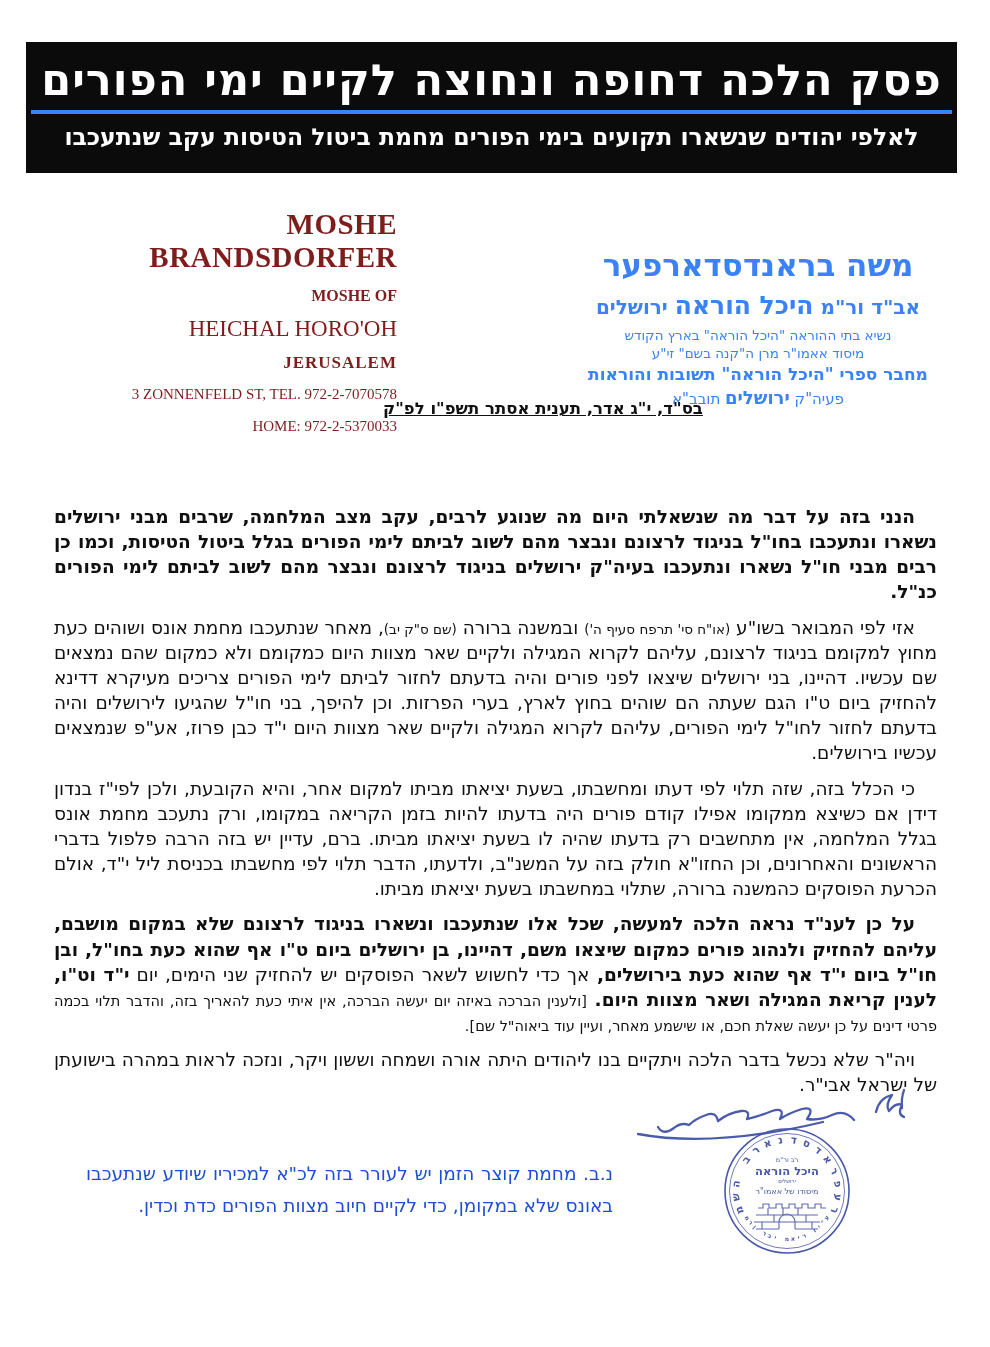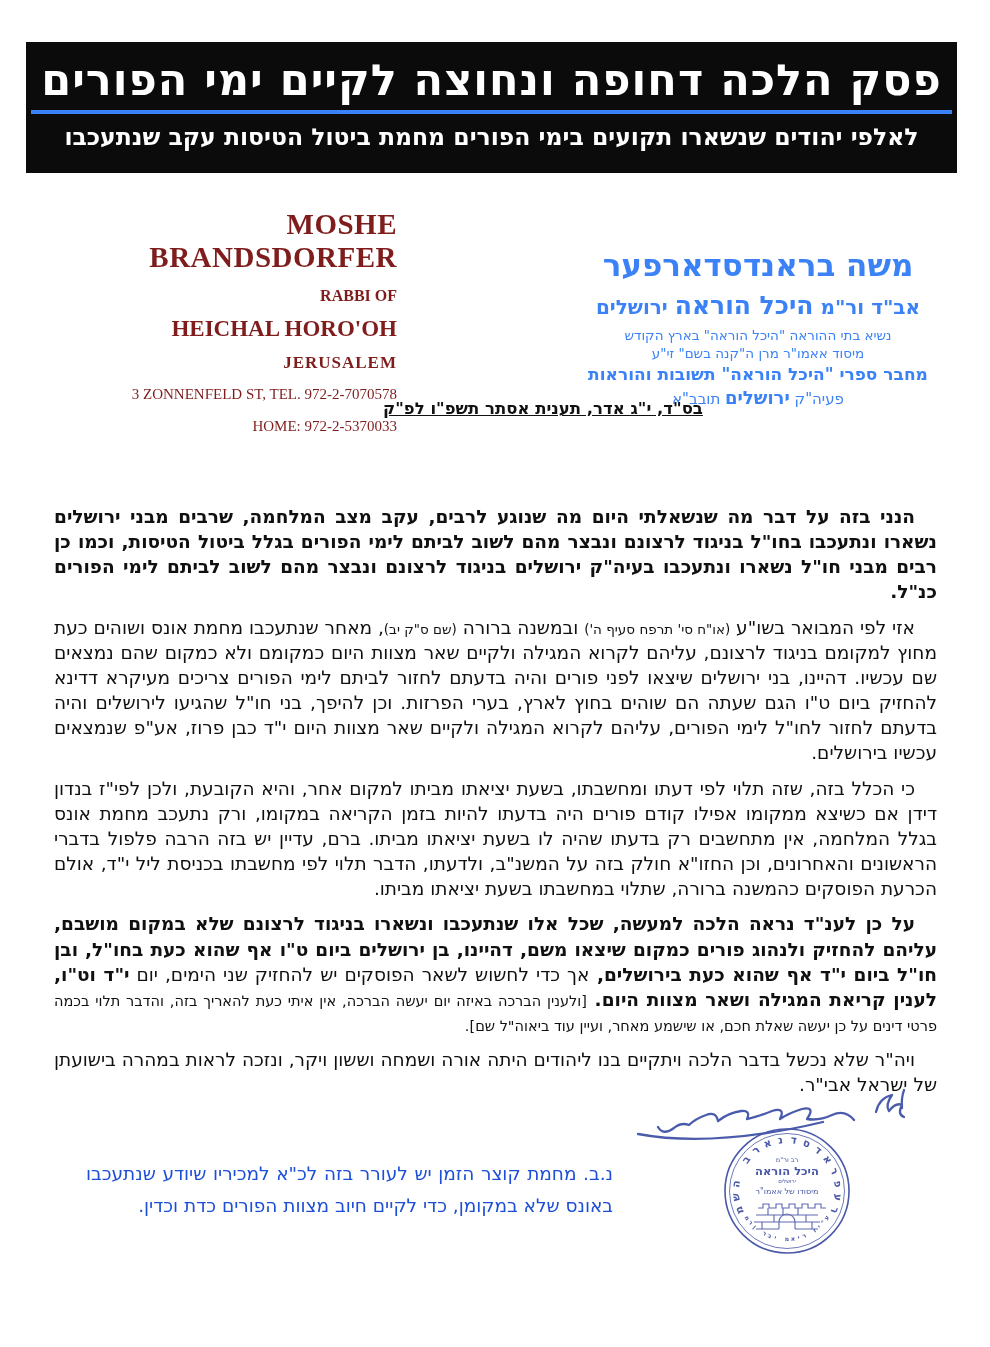--- a/index.html
+++ b/index.html
@@ -22,21 +22,21 @@
     font-size:23.5px;font-weight:bold;margin-top:9px;
     font-family:"DejaVu Serif","DejaVu Sans",serif;
   }
   
   .lh-en{
     position:absolute;left:52px;top:208px;width:345px;text-align:right;
     font-family:"Liberation Serif",serif;color:#7f1d1d;
   }
   .lh-en .name{font-size:29px;font-weight:bold;letter-spacing:.5px;}
   .lh-en .rabbiof{font-size:16px;font-weight:bold;margin-top:13px;}
-  .lh-en .heichal{font-size:23px;font-weight:bold;margin-top:11px;}
+  .lh-en .heichal{font-size:23px;font-weight:normal;margin-top:11px;}
   .lh-en .jeru{font-size:17px;font-weight:bold;margin-top:11px;letter-spacing:1px;}
   .lh-en .addr{font-size:15px;margin-top:13px;}
   .lh-en .home{font-size:15px;margin-top:15px;}
   .lh-he{
     position:absolute;right:42px;top:214px;width:380px;text-align:center;direction:rtl;
     color:#3b82f6;
     margin-top:33px;
   }
   .lh-he .name{font-size:31px;font-weight:bold;}
   .lh-he .l2{font-size:20px;font-weight:bold;margin-top:8px;}
@@ -80,21 +80,21 @@
 
 <div class="page">
 
   <div class="banner">
     <div class="banner-title">פסק הלכה דחופה ונחוצה לקיים ימי הפורים</div>
     <div class="banner-subtitle">לאלפי יהודים שנשארו תקועים בימי הפורים מחמת ביטול הטיסות עקב שנתעכבו</div>
   </div>
 
   <div class="lh-en">
     <div class="name">MOSHE BRANDSDORFER</div>
-    <div class="rabbiof">RABBI OF</div>
+    <div class="rabbiof">MOSHE OF</div>
     <div class="heichal">HEICHAL HORO'OH</div>
     <div class="jeru">JERUSALEM</div>
     <div class="addr">3 ZONNENFELD ST, TEL. 972-2-7070578</div>
     <div class="home">HOME: 972-2-5370033</div>
   </div>
 
   <div class="lh-he">
     <div class="name">משה בראנדסדארפער</div>
     <div class="l2"><span>אב"ד ור"מ</span> <span class="emph">היכל הוראה</span> <span>ירושלים</span></div>
     <div class="l3">נשיא בתי ההוראה "היכל הוראה" בארץ הקודש</div>

